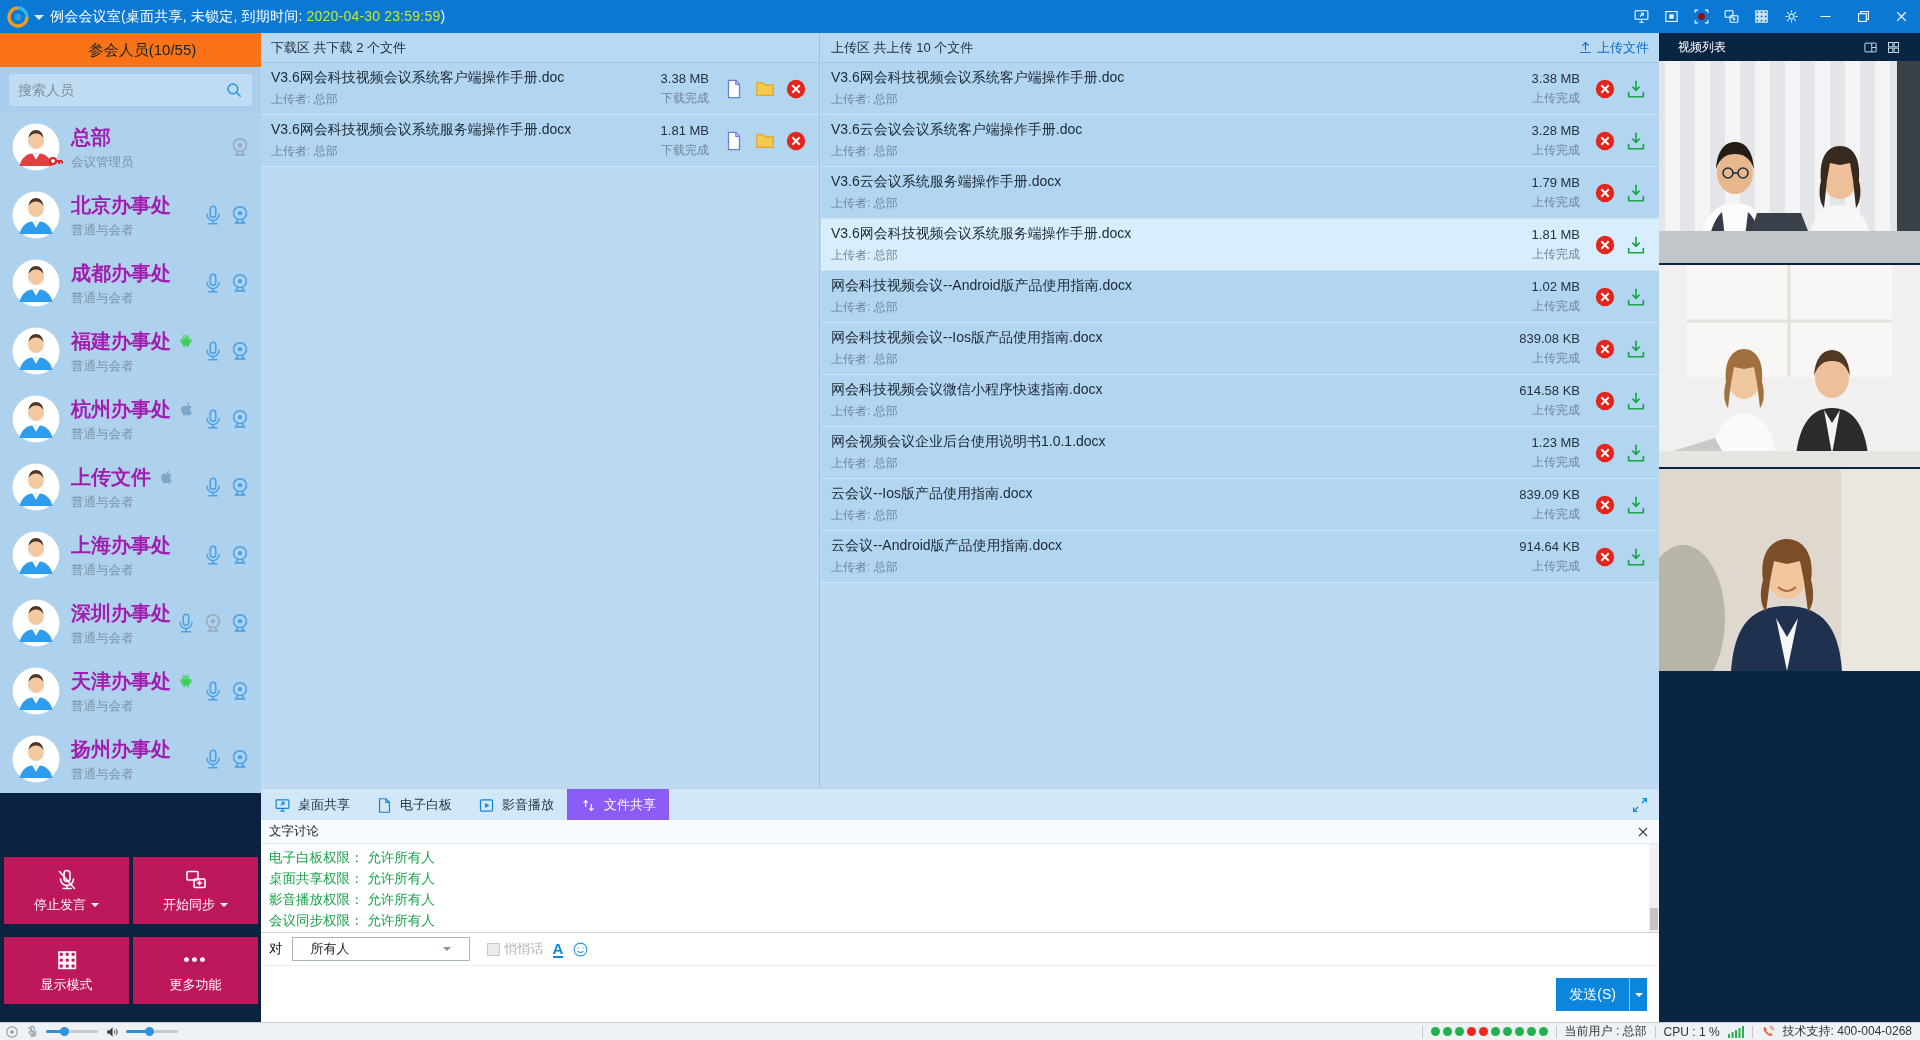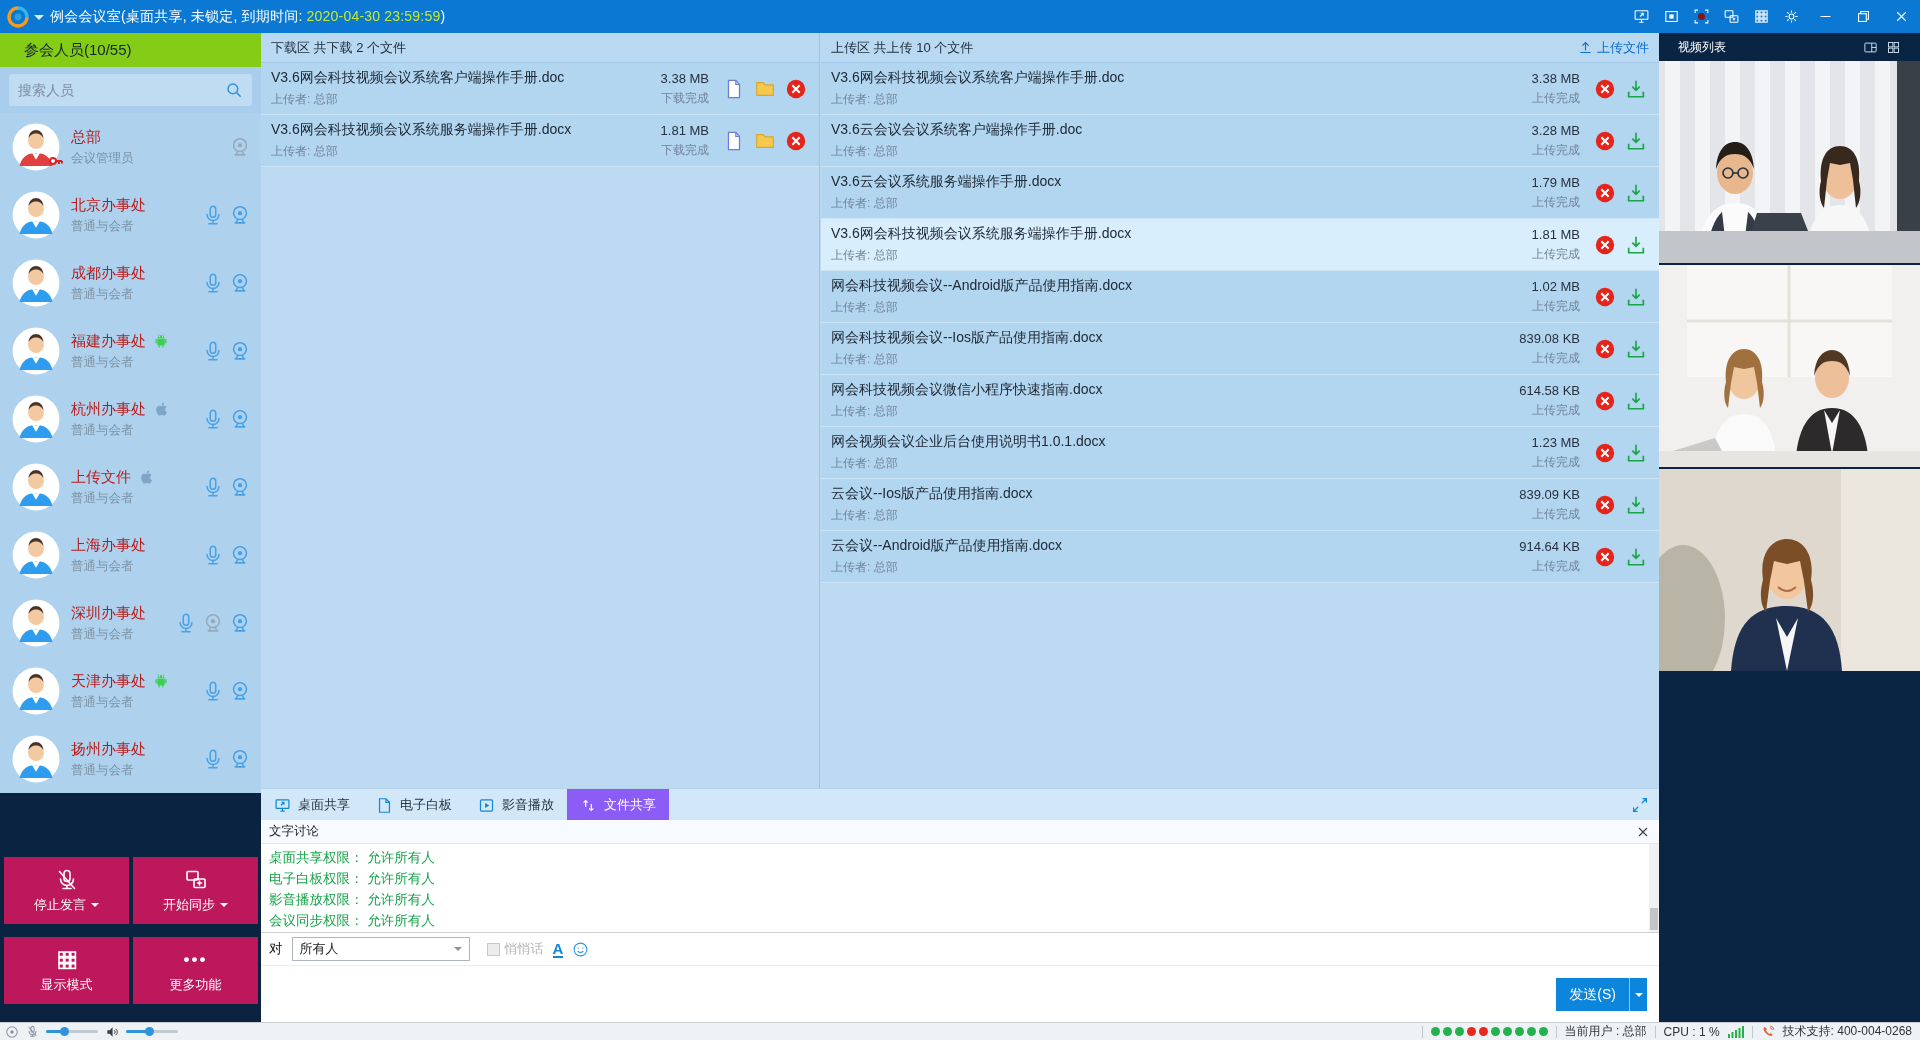--- a/index.html
+++ b/index.html
@@ -14,35 +14,35 @@
   .logo-chev { width:0; height:0; border:5px solid transparent; border-top-color:#d8ecfa; margin:6px 6px 0 4px; }
   .win-title { font-size:14px; letter-spacing:.2px; }
   .win-title .time { color:#c6e832; }
   .tb-right { margin-left:auto; display:flex; align-items:center; height:100%; }
   .tb-btn { width:30px; height:33px; display:flex; align-items:center; justify-content:center; cursor:default; }
   .tb-btn svg { width:17px; height:17px; stroke:#fff; fill:none; stroke-width:1.5; }
   .tb-btn.ctl { width:38px; }
 
   
   .sidebar { position:absolute; left:0; top:33px; width:261px; height:989px; background:#aed2ee; overflow:hidden; }
-  .ph-header { height:34px; line-height:34px; padding-left:24px; font-size:15px; color:#14242f; background:#84cc16; }
+  .ph-header { height:34px; line-height:34px; padding-left:24px; font-size:15px; color:#14242f; background:#f97316;text-align:center; }
   .search-strip { height:46px; display:flex; align-items:center; padding:0 9px; background:#a9cdec; }
   .search-box { flex:1; height:32px; background:#c0dcf3; border-radius:3px; display:flex; align-items:center; padding:0 9px; }
   .search-box input { flex:1; border:none; outline:none; background:transparent; font-size:14px; color:#42566b;
                       font-family:inherit; }
   .search-box input::placeholder { color:#7d8fa0; }
   .search-box svg { width:18px; height:18px; stroke:#2d96dd; fill:none; stroke-width:2; }
   .plist { position:absolute; top:80px; left:0; width:261px; height:680px; }
   .p-row { height:68px; display:flex; align-items:center; padding-left:12px; }
   .avatar { position:relative; width:48px; height:48px; flex:0 0 48px; }
   .avatar > svg { width:48px; height:48px; display:block; }
   .avatar .badge { position:absolute; right:-4px; bottom:2px; width:16px; height:16px; }
   .p-info { margin-left:11px; min-width:0; }
   .p-name-line { display:flex; align-items:center; gap:6px; }
-  .p-name { font-size:15px; font-weight:normal; color:#b91c1c; white-space:nowrap; }
+  .p-name { font-size:20px; font-weight:bold; color:#a21caf; white-space:nowrap; }
   .plat { width:18px; height:18px; display:block; }
   .p-role { font-size:12.5px; color:#7e93a5; margin-top:3px; }
   .p-icons { margin-left:auto; display:flex; align-items:center; gap:5px; padding-right:10px; }
   .p-icons svg { width:22px; height:22px; display:block; }
   .st-blue { stroke:#4aa2e6; fill:none; stroke-width:1.7; stroke-linecap:round; stroke-linejoin:round; }
   .st-grey { stroke:#97a9ba; fill:none; stroke-width:1.7; stroke-linecap:round; stroke-linejoin:round; }
 
   .side-dark { position:absolute; left:0; top:760px; width:261px; height:229px; background:#0a2340; }
   .s-btn { position:absolute; width:125px; height:67px; background:#be185d; color:#fff; display:flex;
            flex-direction:column; align-items:center; justify-content:center; gap:4px; cursor:default; }
@@ -93,21 +93,21 @@
   .chat-close { position:absolute; right:8px; top:4px; width:16px; height:16px; cursor:default; }
   .chat-close svg { width:16px; height:16px; stroke:#3c3c3c; stroke-width:1.6; }
   .chat-msgs { height:88px; padding:3px 14px 0 8px; position:relative; overflow:hidden; }
   .c-line { font-size:13.5px; color:#18a349; line-height:21px; }
   .sb-track { position:absolute; right:0; top:0; width:10px; height:88px; background:#f1f1f1; }
   .sb-thumb { position:absolute; right:1px; bottom:2px; width:8px; height:22px; background:#c4c4c4; }
   .chat-divider { height:1px; background:#cfcfcf; }
   .chat-input-row { height:33px; display:flex; align-items:center; gap:9px; padding-left:8px; border-bottom:1px solid #ececec; }
   .to-label { font-size:13.5px; color:#111; }
   .recipient-select { width:178px; height:24px; border:1px solid #adb6bf; background:#fff; display:flex;
-                      align-items:center; padding:0 7px; font-size:13px; color:#222; cursor:default; }
+                      align-items:center; padding:0 18px; font-size:13px; color:#222; cursor:default; }
   .recipient-select .chev { margin-left:auto; width:0; height:0; border:4px solid transparent; border-top-color:#8a949e; margin-top:4px; }
   .whisper { display:flex; align-items:center; gap:5px; margin-left:8px; }
   .whisper .box { width:13px; height:13px; background:#ececec; border:1px solid #c9c9c9; }
   .whisper .wl { font-size:13px; color:#b3b3b3; }
   .font-btn { font-size:15px; font-weight:bold; color:#1286d8; border-bottom:2px solid #1286d8; line-height:15px;
               cursor:default; }
   .emoji-btn svg { width:17px; height:17px; stroke:#2d96dd; fill:none; stroke-width:1.5; display:block; }
   .chat-compose { position:relative; height:55px; }
   .chat-compose textarea { width:100%; height:100%; border:none; outline:none; resize:none; font-family:inherit; }
   .send { position:absolute; right:12px; bottom:10px; height:33px; display:flex; cursor:default; }
@@ -923,22 +923,22 @@
     <div class="chat">
       <div class="chat-title">
         <span>文字讨论</span>
         <span class="chat-close">
           <svg viewBox="0 0 24 24" fill="none">
               <path d="M6 6l12 12M18 6L6 18"></path>
             </svg>
         </span>
       </div>
       <div class="chat-msgs">
+        <div class="c-line">电子白板权限： 允许所有人</div>
         <div class="c-line">桌面共享权限： 允许所有人</div>
-        <div class="c-line">电子白板权限： 允许所有人</div>
         <div class="c-line">影音播放权限： 允许所有人</div>
         <div class="c-line">会议同步权限： 允许所有人</div>
         <div class="sb-track">
             <div class="sb-thumb"></div>
           </div>
       </div>
       <div class="chat-divider"></div>
       <div class="chat-input-row">
         <span class="to-label">对</span>
         <div class="recipient-select">

